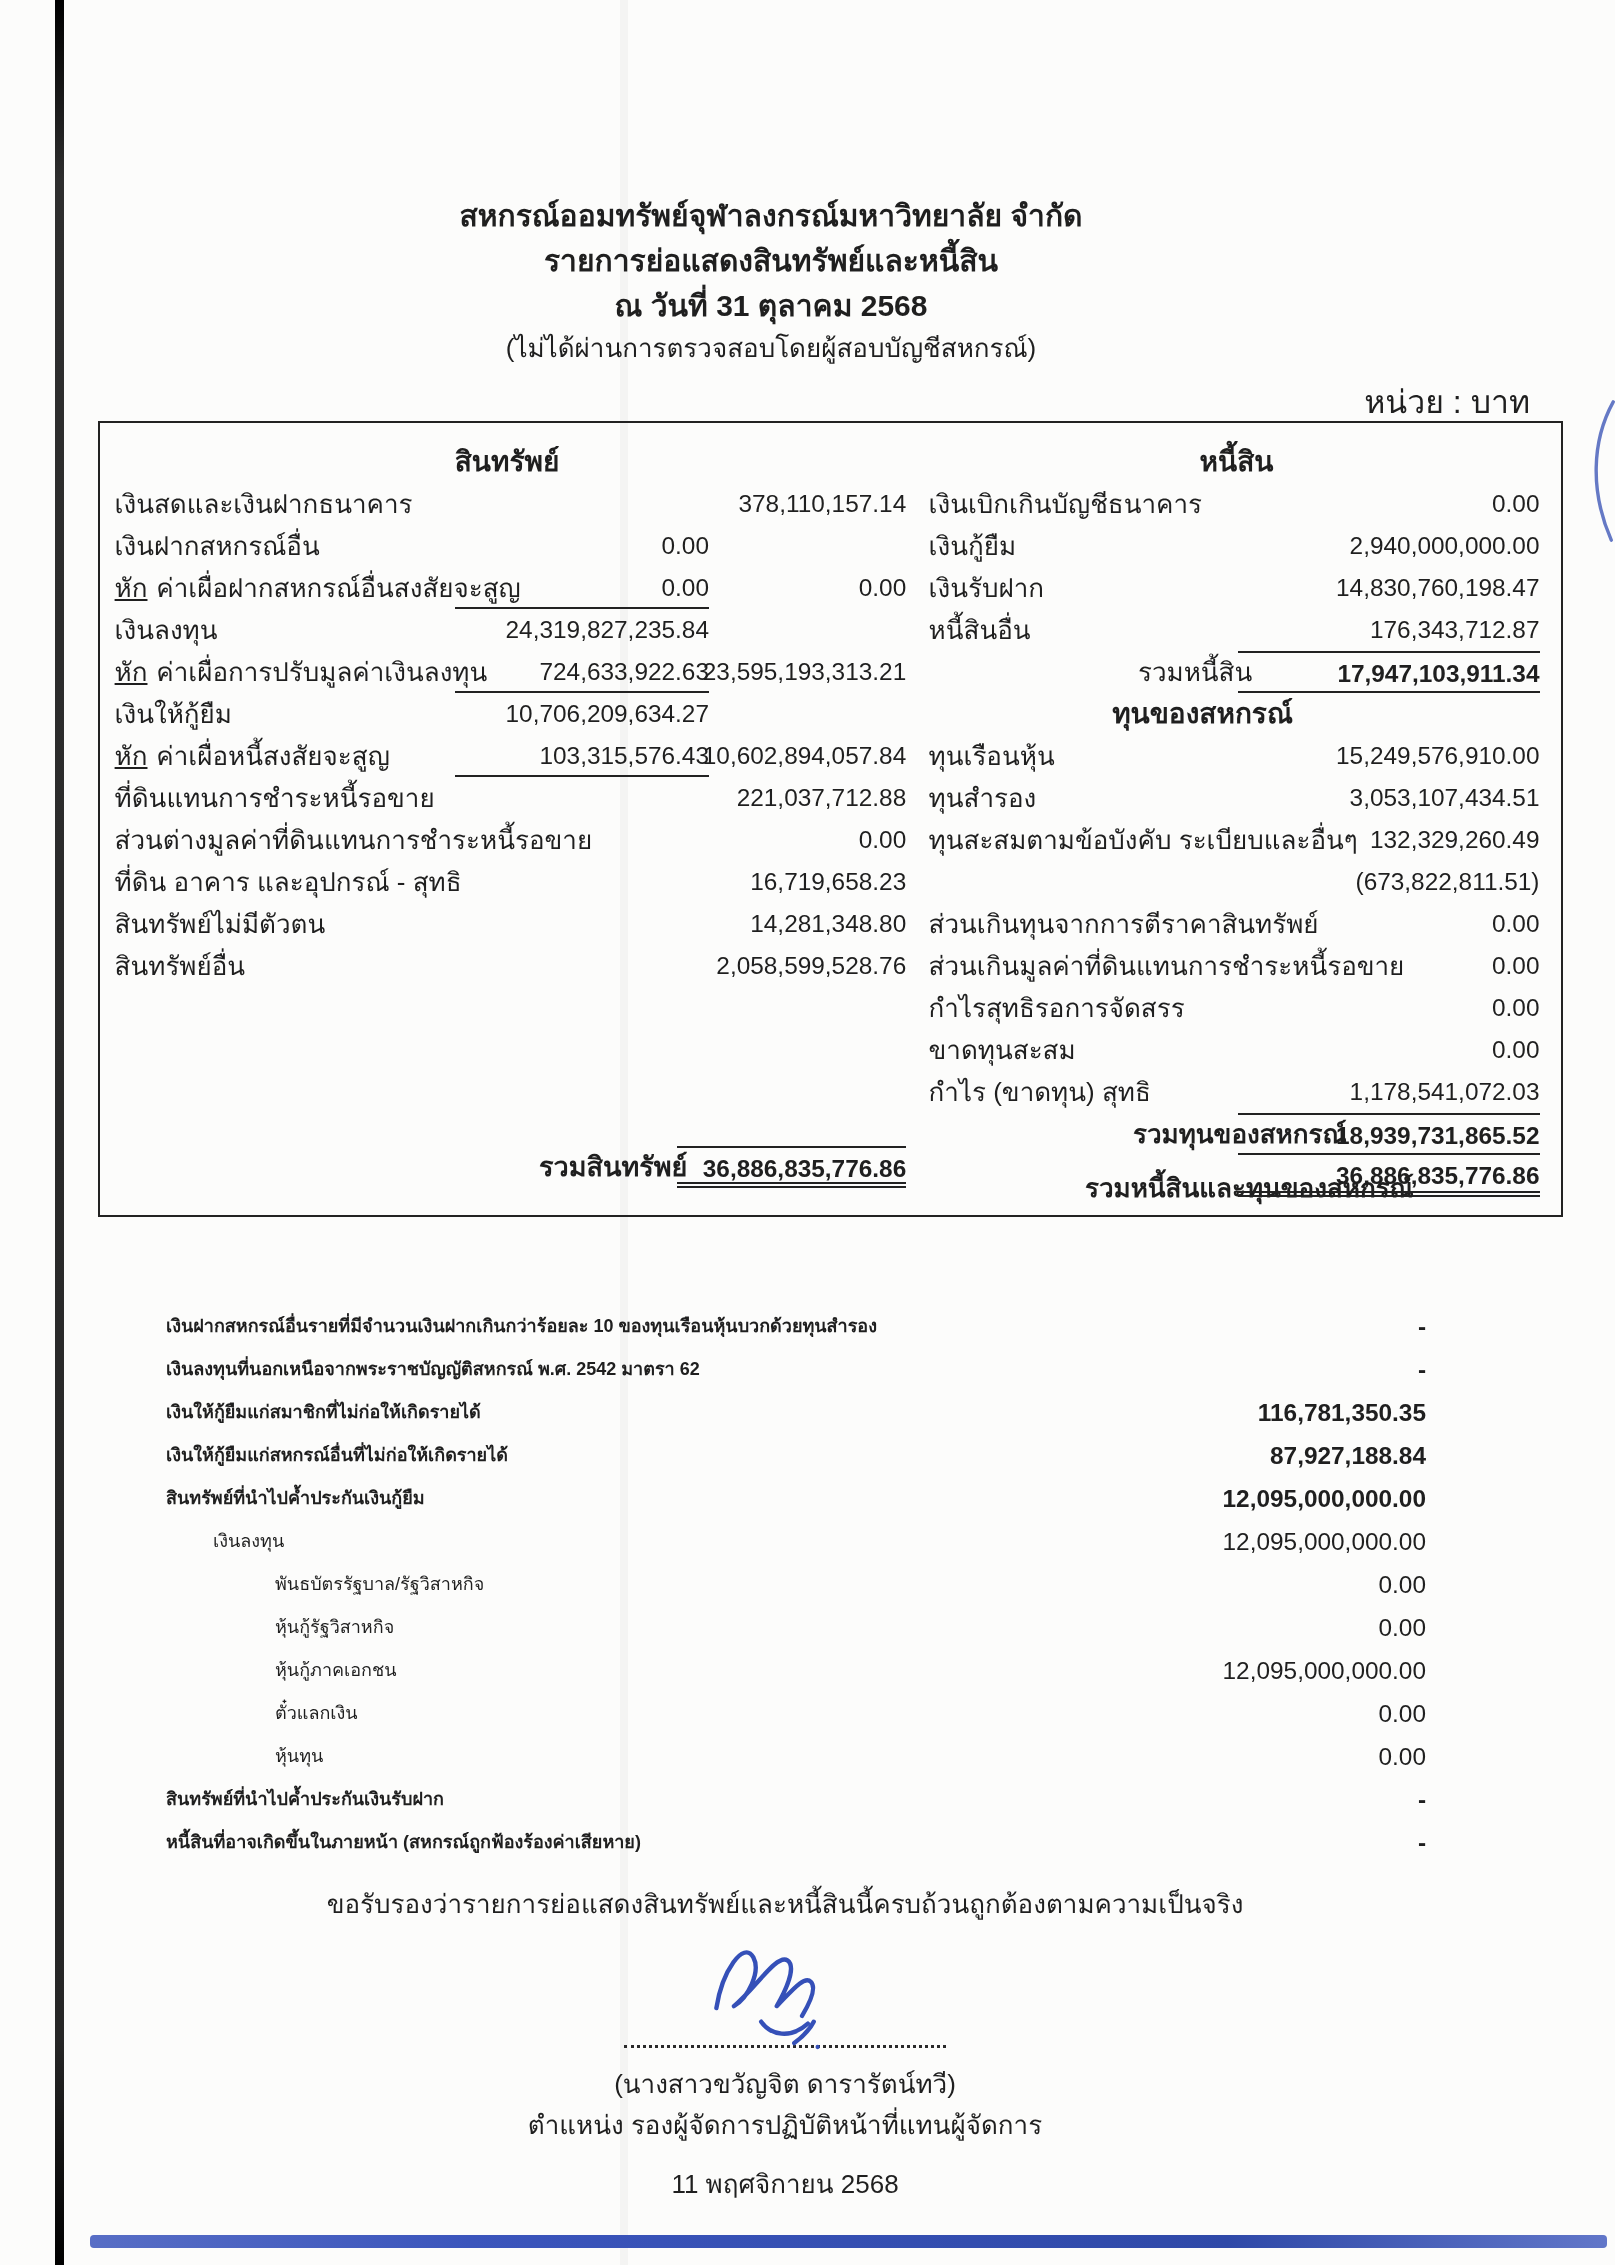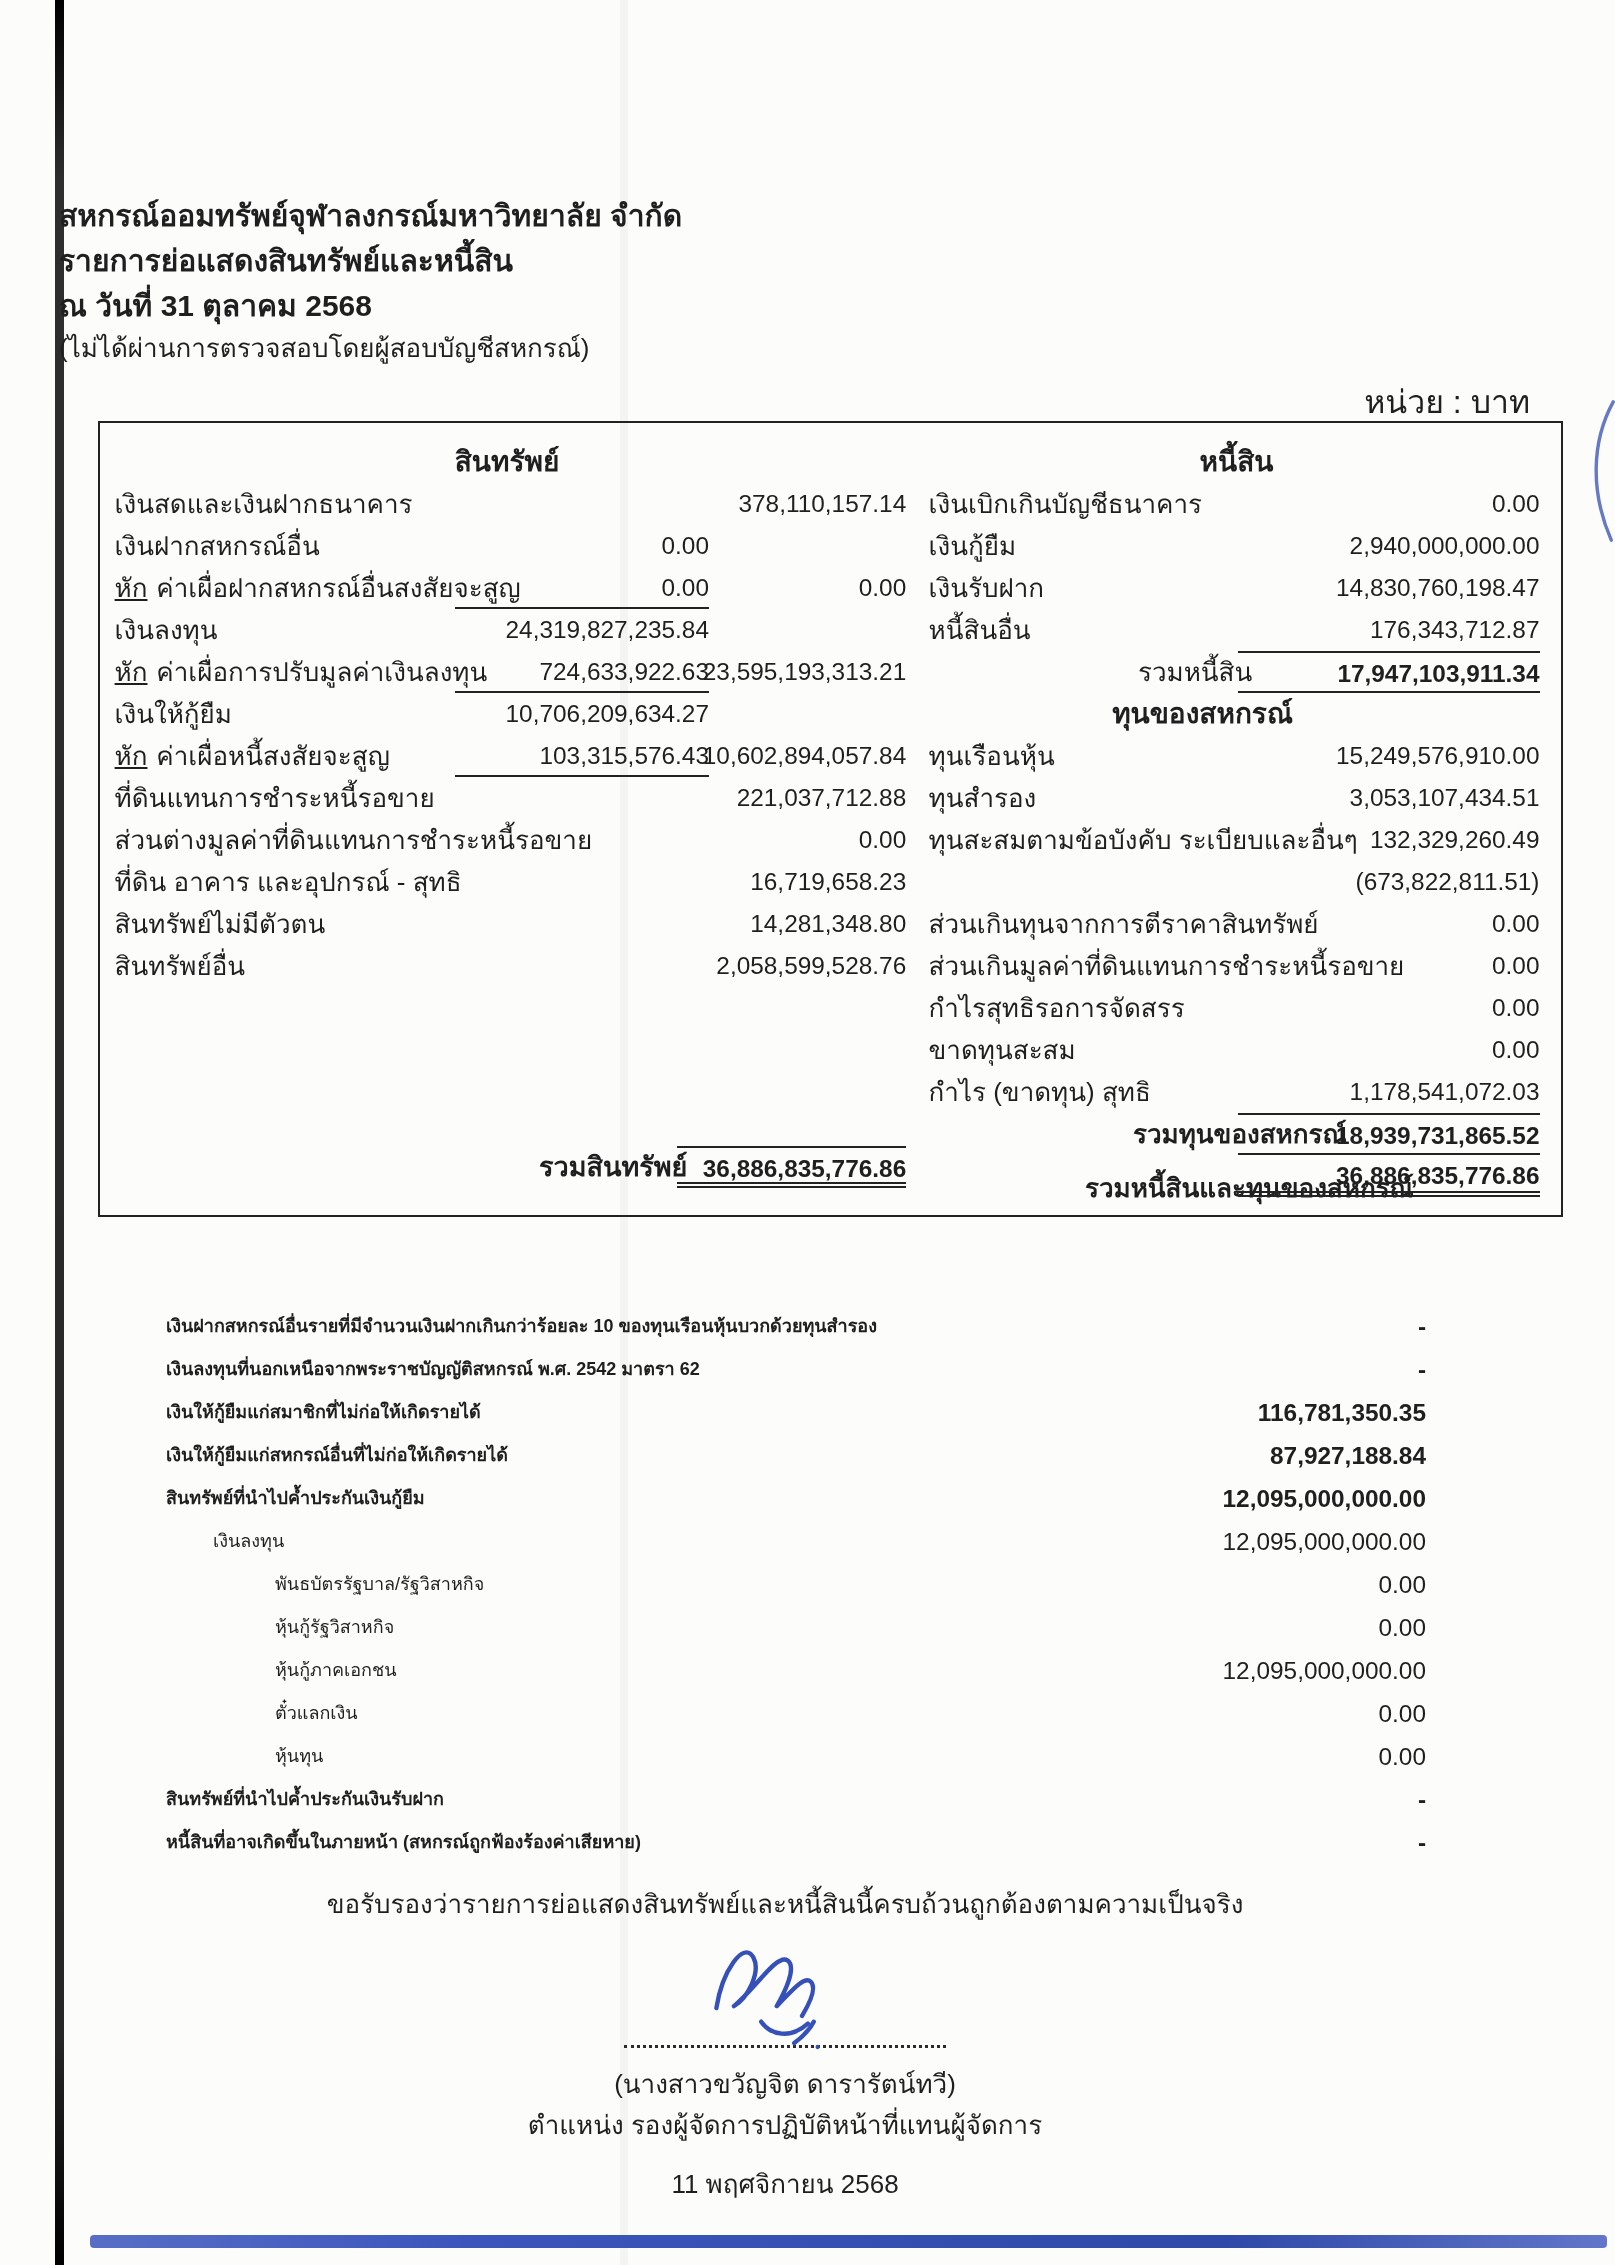--- a/index.html
+++ b/index.html
@@ -9,21 +9,21 @@
 
   
   .edge-strip{position:absolute;left:55px;top:0;width:8.8px;height:2266px;
               background:linear-gradient(#000,#2e2e2e 8%,#262626 90%,#000)}
   .bottom-strip{position:absolute;left:90px;top:2235px;width:1517px;height:12.7px;border-radius:3.9px;
                 background:linear-gradient(90deg,rgba(59,85,188,.85),#3b55bc 25%,#2f49a8 75%,rgba(59,85,188,.8))}
   .streak{position:absolute;left:620px;top:0;width:7.8px;height:100%;background:rgba(60,60,60,.04)}
   .pen-arc{position:absolute;left:1584px;top:398px}
 
   
-  .title-block{position:absolute;left:59px;top:193px;width:1424px;text-align:left}
+  .title-block{position:absolute;left:59px;top:193px;width:1424px;text-align:center}
   .t-bold{font-size:30px;font-weight:bold;line-height:45px;white-space:nowrap}
   .t-note{font-size:26px;line-height:41px;white-space:nowrap}
   .unit{position:absolute;top:376px;right:86px;font-size:32px}
 
   
   .bs-box{position:absolute;left:98px;top:421px;width:1465px;height:796px;border:2.9px solid #222}
   .bs-col{position:absolute;top:0;height:100%}
   .bs-left{left:0;width:814px}
   .bs-right{left:814px;width:645px}
   .bs-heading{height:43px;line-height:43px;margin-top:17px;text-align:center;font-weight:bold;font-size:28px}

